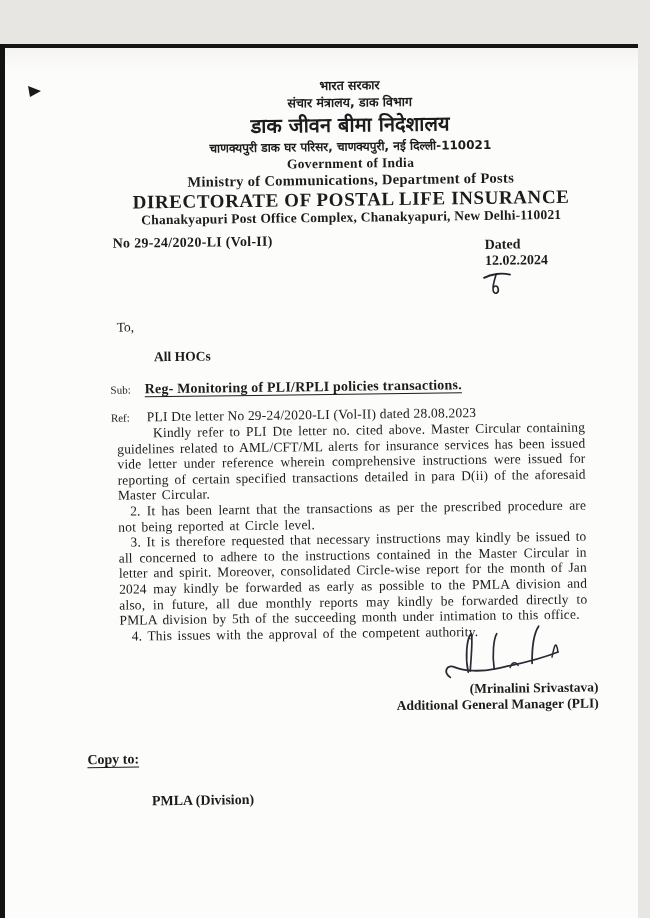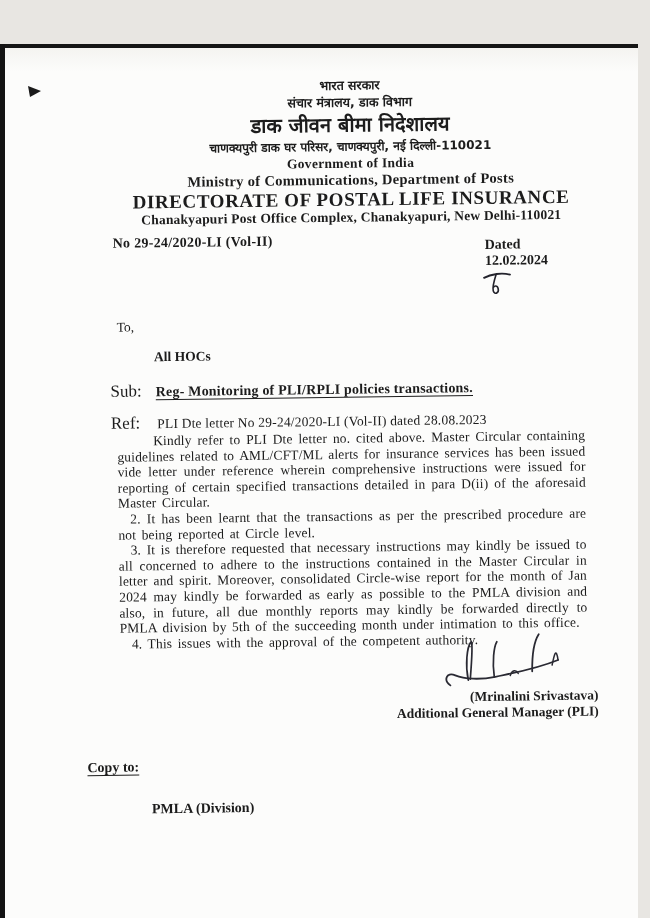--- a/index.html
+++ b/index.html
@@ -41,21 +41,21 @@
   
   .ref-row { margin: 7px 50px 0 116px; display: flex; justify-content: space-between; align-items: flex-start; }
   .file-no { font-weight: bold; font-size: 14px; letter-spacing: .3px; }
   .dated-block { width: 100px; font-weight: bold; font-size: 14px; line-height: 16px; margin-top: 6px; }
   .hand-mark { margin-top: 1px; margin-left: -4px; }
 
   .to-label   { margin: 15px 0 0 119px; font-size: 13.5px; }
   .recipient  { margin: 14px 0 0 156px; font-size: 13.5px; font-weight: bold; }
 
   .sub-row  { margin: 16px 50px 0 112px; display: flex; gap: 14px; align-items: baseline; }
-  .sub-label, .refline-label { font-size: 17px; }
+  .sub-label, .refline-label { font-size: 11px; }
   .sub-text { font-weight: bold; font-size: 14px; text-decoration: underline; text-underline-offset: 3px; letter-spacing: .2px; }
   .refline  { margin: 12px 50px 0 112px; display: flex; gap: 17px; align-items: baseline; }
   .refline-text { font-size: 13.5px; letter-spacing: .2px; }
 
   
   .paras { margin: 0 52px 0 118px; font-size: 13.5px; line-height: 15.6px; text-align: justify; word-spacing: 2px; letter-spacing: .15px; }
   .paras p { margin: 0; }
   .p-first { margin-top: 14px; text-indent: 36px; }
   .p-num   { margin-top: 13px; text-indent: 12px; }
 

